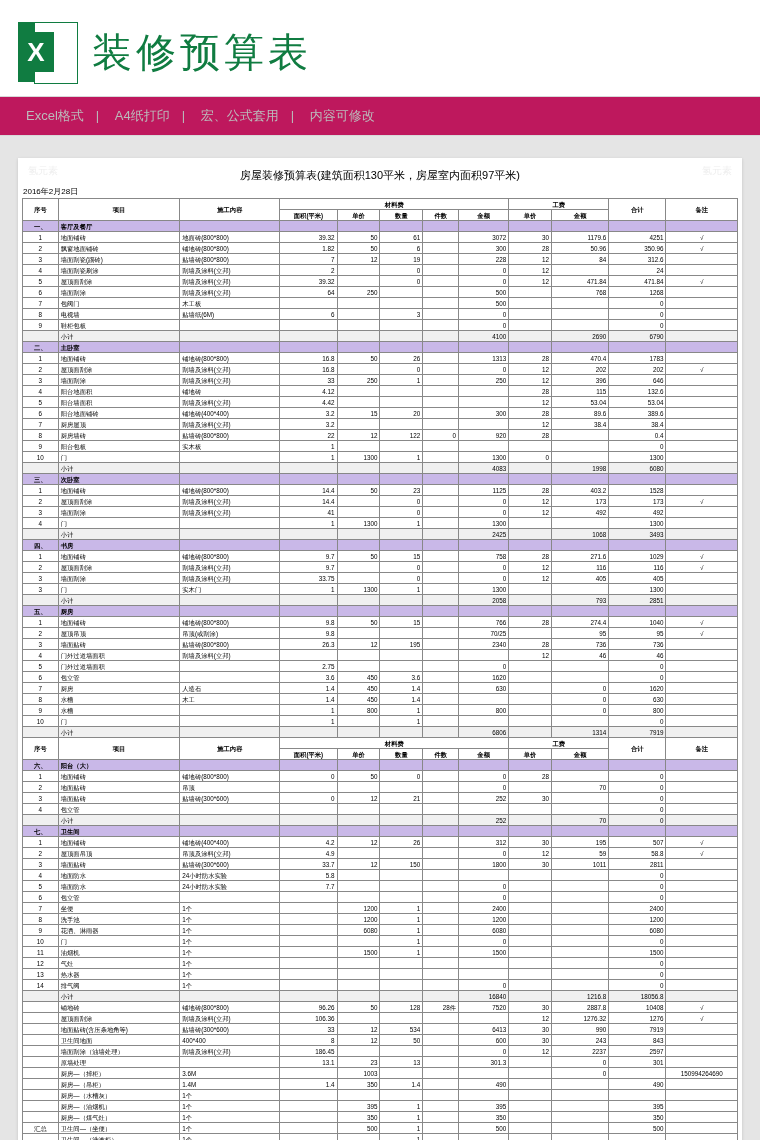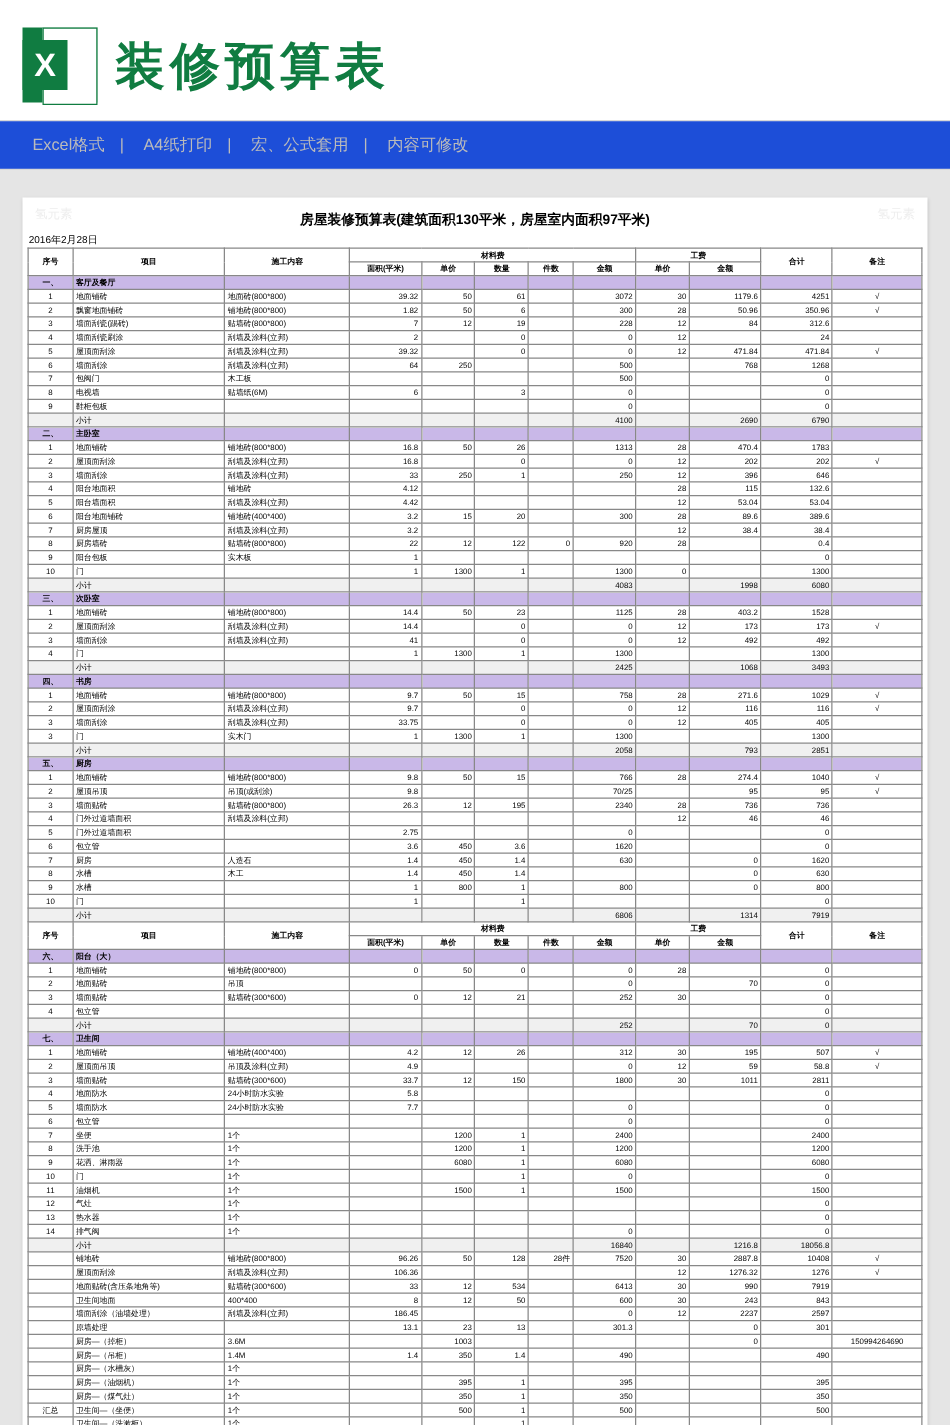--- a/index.html
+++ b/index.html
@@ -1,27 +1,27 @@
 <!DOCTYPE html>
 <html><head>
 <meta charset="utf-8">
 <style>
 *{margin:0;padding:0;box-sizing:border-box}
 body{font-family:"Microsoft YaHei","SimSun",sans-serif;background:#e5e5e5;width:760px}
 .hdr{background:#fff;padding:22px 18px 14px;display:flex;align-items:center;border-bottom:1px solid #d8d8d8}
 .xicon{width:60px;height:60px;background:#107c41;position:relative;margin-right:14px;flex-shrink:0}
 .xicon::before{content:"";position:absolute;right:0;top:0;width:42px;height:60px;background:#fff;border:1px solid #107c41}
 .xicon::after{content:"X";position:absolute;left:0;top:10px;width:36px;height:40px;background:#107c41;color:#fff;font:bold 26px/40px Arial;text-align:center}
-.title{font-size:40px;font-weight:700;color:#107c41;letter-spacing:4px}
-.meta{background:#1d4ed8;padding:10px 20px;font-size:13px;color:#555;border-bottom:1px solid #d8d8d8}
+.title{font-size:40px;font-weight:400;color:#107c41;letter-spacing:4px}
+.meta{background:#be185d;padding:10px 20px;font-size:13px;color:#555;border-bottom:1px solid #d8d8d8}
 .meta span{color:#bbb;margin:0 6px}
 .page{background:#e5e5e5;padding:22px 18px}
 .sheet{background:#fff;box-shadow:0 1px 3px rgba(0,0,0,.15);padding:8px 4px;position:relative}
 .wm{position:absolute;color:#eee;font-size:10px;pointer-events:none}
-.sh-title{text-align:center;font-size:11px;font-weight:700;padding:2px}
+.sh-title{text-align:center;font-size:11px;font-weight:400;padding:2px}
 .sh-date{text-align:left;font-size:8px;padding:1px}
 table{width:100%;border-collapse:collapse;font-size:6.3px;table-layout:fixed}
 th,td{border:.5px solid #888;padding:.5px 1px;text-align:center;height:9px;line-height:9px;overflow:hidden;white-space:nowrap}
 td.l{text-align:left;padding-left:2px}
 td.r{text-align:right;padding-right:2px}
 .sec{background:#c9b8e8;font-weight:600}
 .sub{background:#f0f0f0}
 </style>
 </head>
 <body>

